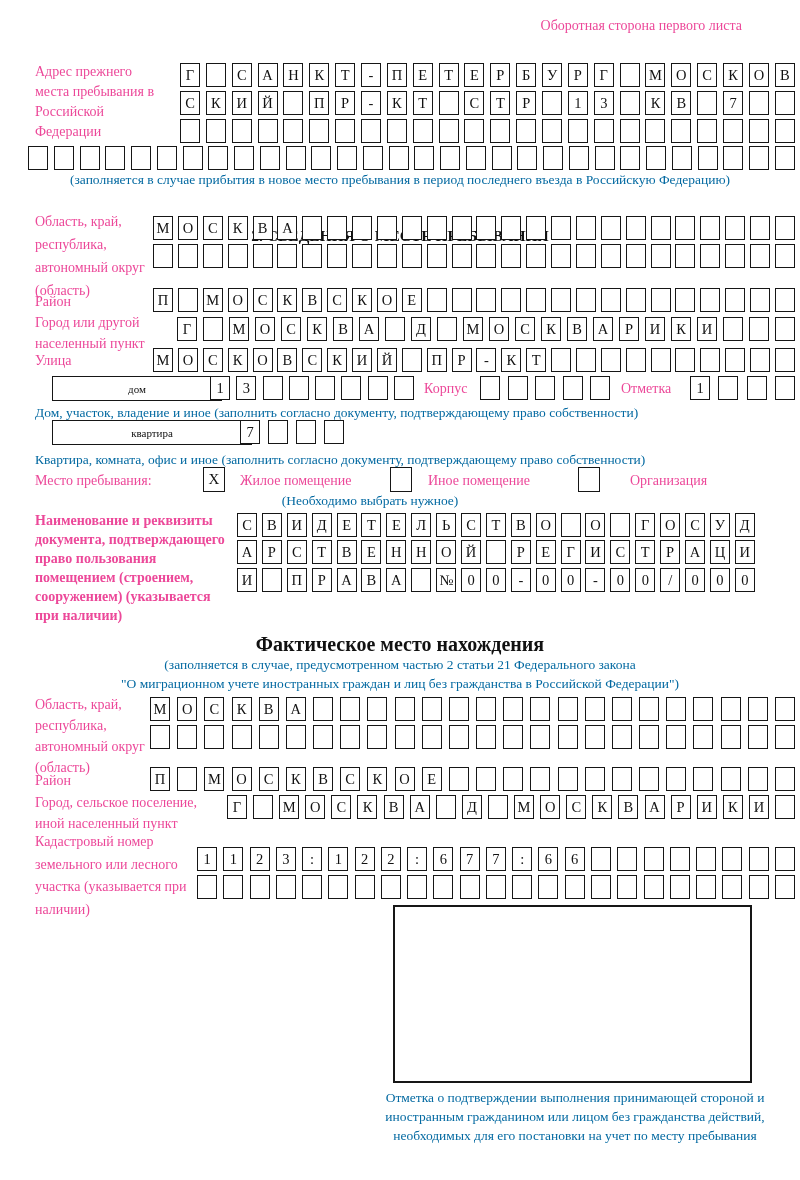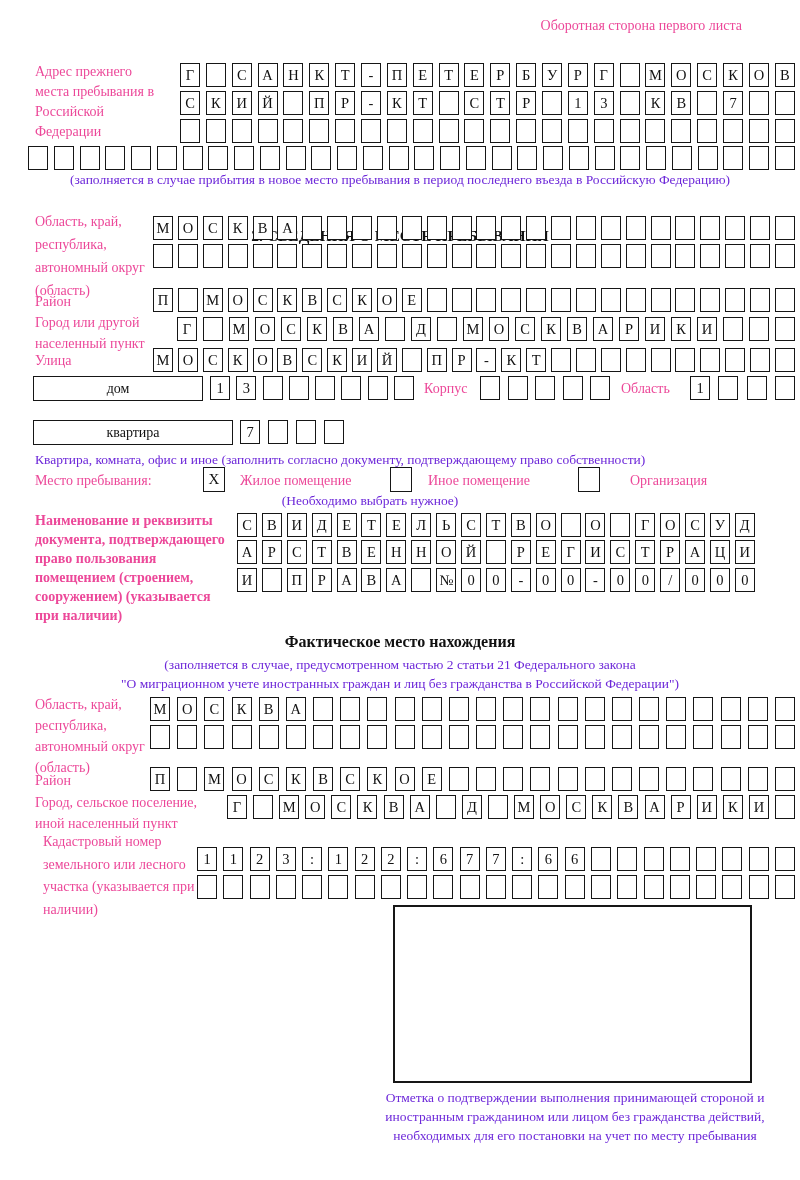--- a/index.html
+++ b/index.html
@@ -3,32 +3,32 @@
 <meta charset="utf-8">
 <style>
   html,body{margin:0;padding:0;background:#fff;}
   .page{
     position:relative;width:800px;height:1180px;background:#fff;
     font-family:"Liberation Serif","DejaVu Serif",serif;color:#111;
     overflow:hidden;
   }
   .abs{position:absolute;}
   .lbl{font-size:14px;line-height:20px;color:#ec4899;}
-  .note{font-size:13.5px;line-height:17px;color:#6d28d9;}
+  .note{font-size:13.5px;line-height:17px;color:#0369a1;}
   .center{text-align:center;}
   .title{font-size:15.5px;font-weight:bold;text-align:center;}
   .grid{display:flex;justify-content:space-between;}
   .cell{
     width:20px;height:24px;box-sizing:border-box;border:1.6px solid #161616;
     display:inline-flex;align-items:center;justify-content:center;
     font-size:14.5px;line-height:1;background:#fff;flex:0 0 auto;
   }
   .widebox{
     box-sizing:border-box;border:1.6px solid #161616;height:25px;
-    display:flex;align-items:center;justify-content:center;font-size:14px;background:#fff;
+    display:flex;align-items:center;justify-content:center;font-size:11px;background:#fff;margin-left:19px;
   }
   .chk{
     width:22px;height:25px;box-sizing:border-box;border:1.6px solid #161616;
     display:inline-flex;align-items:center;justify-content:center;font-size:15px;background:#fff;
   }
   .stampbox{box-sizing:border-box;border:2px solid #161616;background:#fff;}
 </style>
 </head>
 <body>
 
@@ -309,27 +309,28 @@
       <span class="cell"></span>
     </div>
   <div class="abs lbl" style="left:424px;top:379px;">Корпус</div>
   <div class="abs grid" style="left:480px;top:376px;width:130px;">
       <span class="cell"></span>
       <span class="cell"></span>
       <span class="cell"></span>
       <span class="cell"></span>
       <span class="cell"></span>
     </div>
-  <div class="abs lbl" style="left:621px;top:379px;">Область</div>
+  <div class="abs lbl" style="left:621px;top:379px;">Отметка</div>
   <div class="abs grid" style="left:690px;top:376px;width:105px;">
       <span class="cell">1</span>
       <span class="cell"></span>
       <span class="cell"></span>
       <span class="cell"></span>
     </div>
+  <div class="abs note" style="left:35px;top:404px;width:760px;">Дом, участок, владение и иное (заполнить согласно документу, подтверждающему право собственности)</div>
 
   <div class="abs widebox" style="left:33px;top:420px;width:200px;">квартира</div>
   <div class="abs grid" style="left:240px;top:420px;width:104px;">
       <span class="cell">7</span>
       <span class="cell"></span>
       <span class="cell"></span>
       <span class="cell"></span>
     </div>
   <div class="abs note" style="left:35px;top:451px;width:760px;">Квартира, комната, офис и иное (заполнить согласно документу, подтверждающему право собственности)</div>
 
@@ -406,21 +407,21 @@
       <span class="cell">0</span>
       <span class="cell">-</span>
       <span class="cell">0</span>
       <span class="cell">0</span>
       <span class="cell">/</span>
       <span class="cell">0</span>
       <span class="cell">0</span>
       <span class="cell">0</span>
     </div>
 
-  <div class="abs title" style="left:0;top:633px;width:800px;font-size:16px;">Фактическое место нахождения</div>
+  <div class="abs title" style="left:0;top:633px;width:800px;font-size:20px;">Фактическое место нахождения</div>
   <div class="abs note center" style="left:0;top:656px;width:800px;">(заполняется в случае, предусмотренном частью 2 статьи 21 Федерального закона</div>
   <div class="abs note center" style="left:0;top:675px;width:800px;">"О миграционном учете иностранных граждан и лиц без гражданства в Российской Федерации")</div>
 
   <div class="abs lbl" style="left:35px;top:694px;width:132px;line-height:21px;">Область, край, республика, автономный округ (область)</div>
   <div class="abs grid" style="left:150px;top:697px;width:645px;">
       <span class="cell">М</span>
       <span class="cell">О</span>
       <span class="cell">С</span>
       <span class="cell">К</span>
       <span class="cell">В</span>
@@ -518,21 +519,21 @@
       <span class="cell">К</span>
       <span class="cell">В</span>
       <span class="cell">А</span>
       <span class="cell">Р</span>
       <span class="cell">И</span>
       <span class="cell">К</span>
       <span class="cell">И</span>
       <span class="cell"></span>
     </div>
 
-  <div class="abs lbl" style="left:35px;top:831px;width:162px;line-height:22.5px;margin-left:8px;">Кадастровый номер земельного или лесного участка (указывается при наличии)</div>
+  <div class="abs lbl" style="left:35px;top:831px;width:162px;line-height:22.5px;">Кадастровый номер земельного или лесного участка (указывается при наличии)</div>
   <div class="abs grid" style="left:197px;top:847px;width:598px;">
       <span class="cell">1</span>
       <span class="cell">1</span>
       <span class="cell">2</span>
       <span class="cell">3</span>
       <span class="cell">:</span>
       <span class="cell">1</span>
       <span class="cell">2</span>
       <span class="cell">2</span>
       <span class="cell">:</span>

